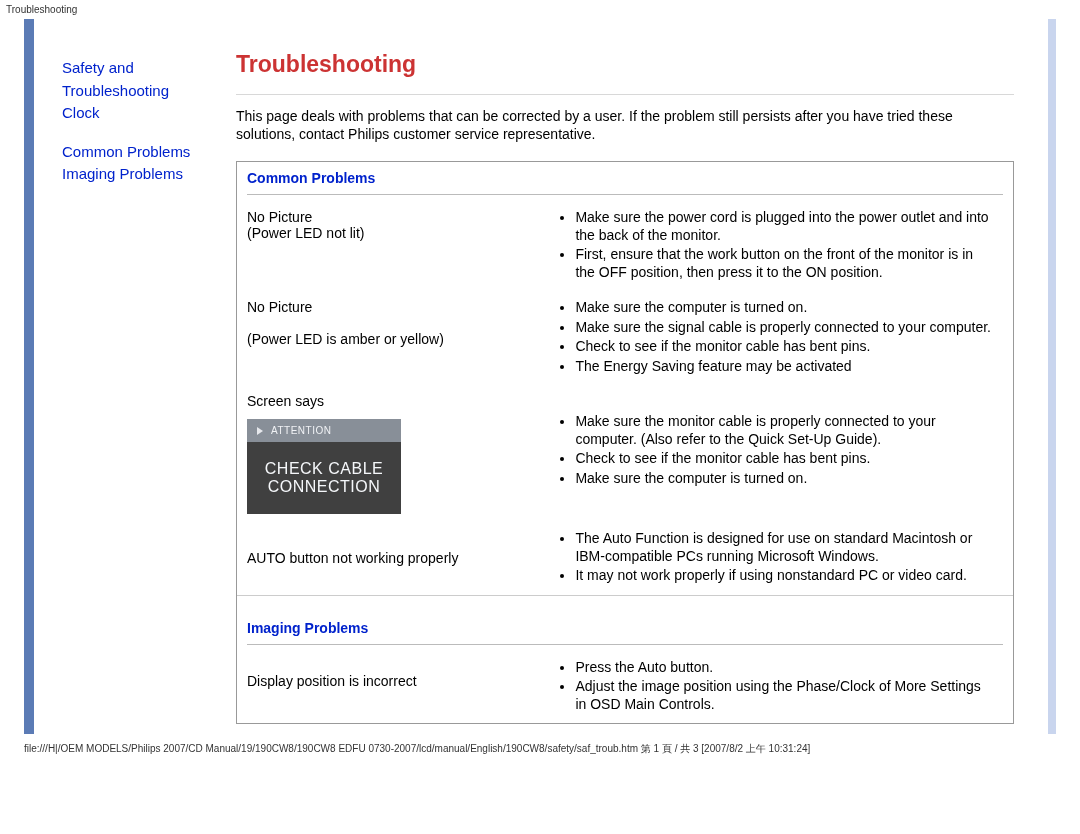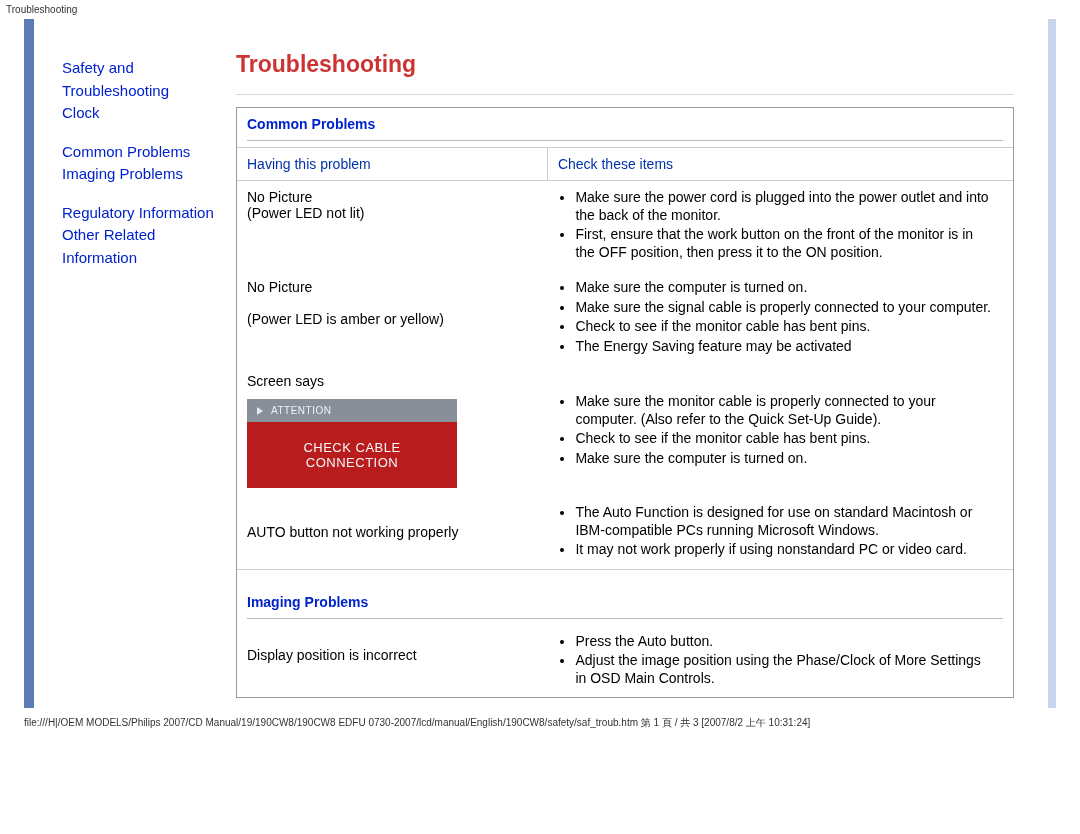--- a/index.html
+++ b/index.html
@@ -115,21 +115,21 @@
     margin: 0;
     padding-left: 18px;
     font-size: 14px;
   }
   ul.checklist li {
     list-style-type: disc;
     margin: 0 8px 2px 0;
     line-height: 1.25;
   }
   .attention-box {
-    width: 210px;
+    width: 154px;
     margin-top: 10px;
   }
   .attention-head {
     background: #888f98;
     color: #f0f2f5;
     font-size: 10px;
     letter-spacing: 0.5px;
     padding: 6px 10px;
     display: flex;
     align-items: center;
@@ -138,23 +138,23 @@
   .attention-head::before {
     content: "";
     width: 0;
     height: 0;
     border-top: 4px solid transparent;
     border-bottom: 4px solid transparent;
     border-left: 6px solid #e6e8ec;
     display: inline-block;
   }
   .attention-body {
-    background: #b91c1c;
+    background: #404040;
     color: #f5f7fa;
-    font-size: 13px;
+    font-size: 16px;
     letter-spacing: 0.5px;
     padding: 18px 10px;
     text-align: center;
   }
   .row-sep td {
     border-top: 1px solid #ccc;
     padding: 0; height:0;
   }
   .footer {
     font-size: 10px;
@@ -174,40 +174,33 @@
   <div class="sidebar">
     <div class="sidebar-group">
       <a href="#">Safety and</a>
       <a href="#">Troubleshooting</a>
       <a href="#">Clock</a>
     </div>
     <div class="sidebar-group">
       <a href="#">Common Problems</a>
       <a href="#">Imaging Problems</a>
     </div>
-    <div class="sidebar-group">
-      <a href="#">Regulatory Information</a>
-      <a href="#">Other Related Information</a>
-    </div>
   </div>
 
   <div class="main">
     <h1 class="title">Troubleshooting</h1>
     <hr class="thin">
+    <p class="intro">This page deals with problems that can be corrected by a user. If the problem still persists after you have tried these solutions, contact Philips customer service representative.</p>
 
     <div class="content-box">
       <div class="section-title">Common Problems</div>
       <div class="section-rule"></div>
 
       <table class="problems">
         <tbody>
-            <tr>
-          <td class="col-head left-h col-left">Having this problem</td>
-          <td class="col-head right-h col-right">Check these items</td>
-        </tr>
 
         <tr>
           <td class="col-left">
             <div>No Picture</div>
             <div>(Power LED not lit)</div>
           </td>
           <td class="col-right">
             <ul class="checklist">
               <li>Make sure the power cord is plugged into the power outlet and into the back of the monitor.</li>
               <li>First, ensure that the work button on the front of the monitor is in the OFF position, then press it to the ON position.</li>

